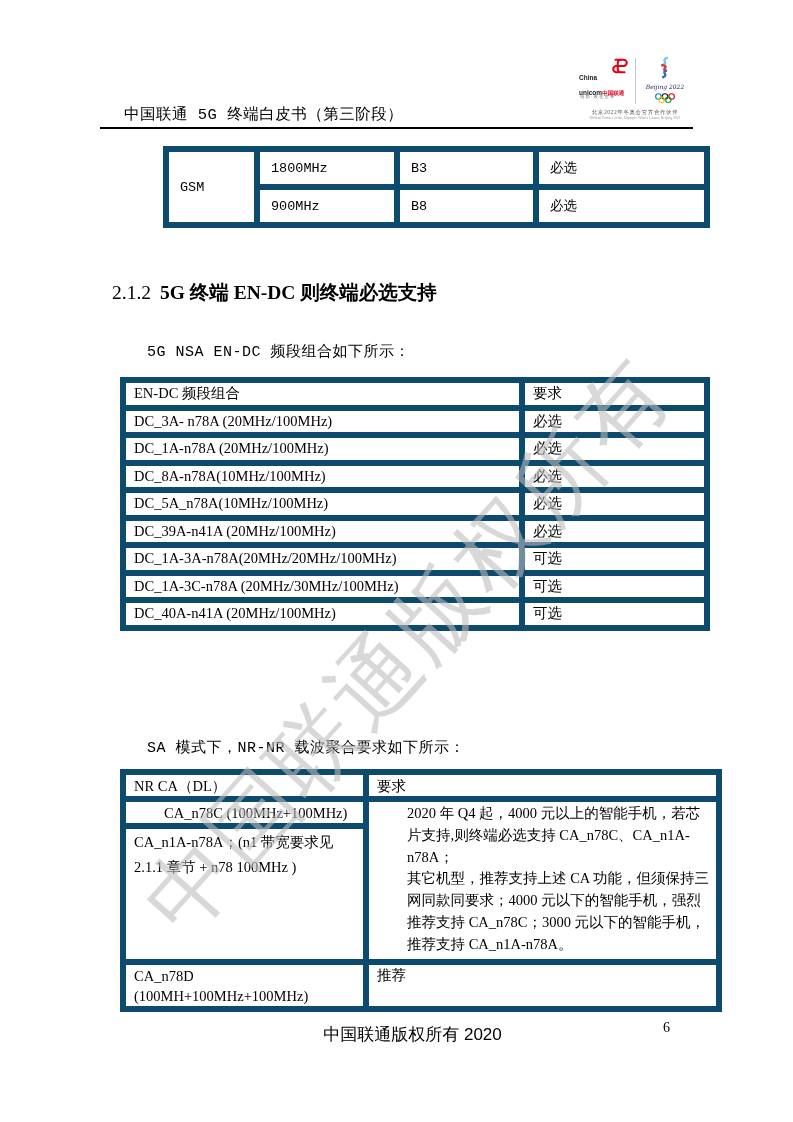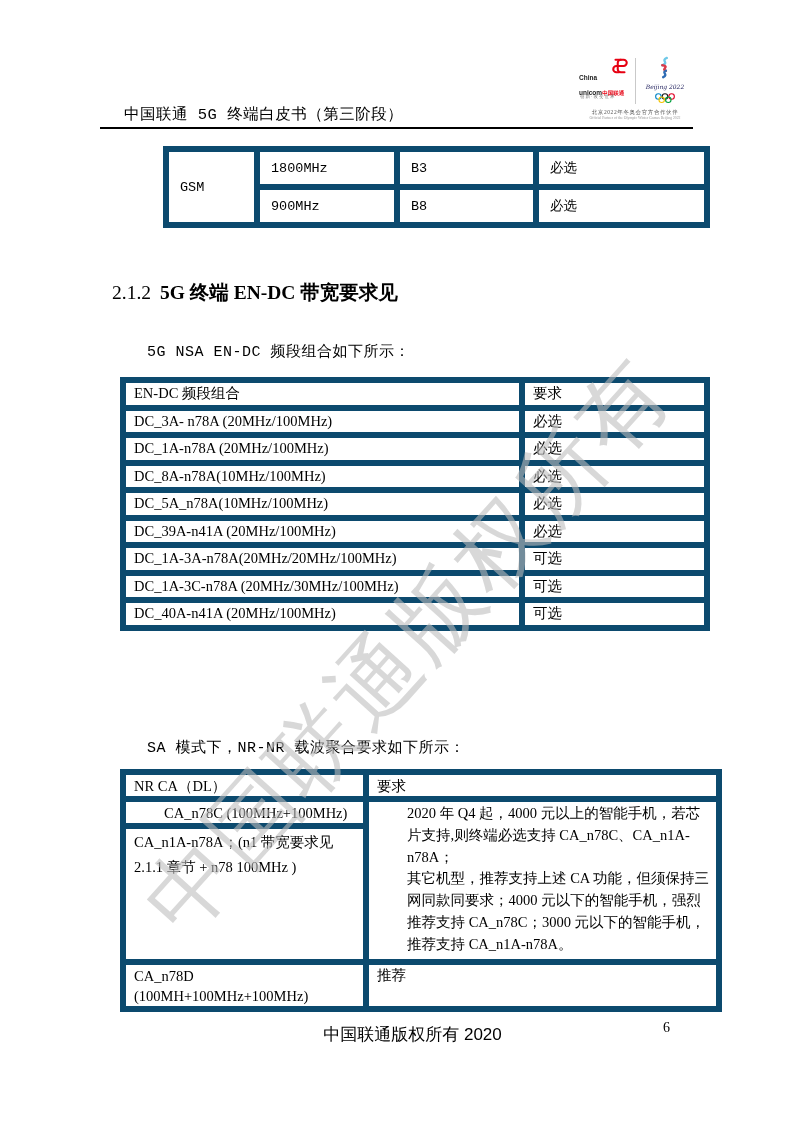--- a/index.html
+++ b/index.html
@@ -143,21 +143,21 @@
     </tr>
     <tr>
       <td class="c2">900MHz</td>
       <td class="c3">B8</td>
       <td class="c4">必选</td>
     </tr>
   </tbody>
     </table>
 
   <div class="sec-heading h212">
-    <span class="hnum">2.1.2</span><span class="htext">5G 终端 EN-DC 带宽要求见</span>
+    <span class="hnum">2.1.2</span><span class="htext">5G 终端 EN-DC 则终端必选支持</span>
   </div>
   <div class="intro-line i212">5G NSA EN-DC 频段组合如下所示：</div>
 
   <table class="endc-table">
     <tbody>
         <tr>
       <td class="c1">EN-DC 频段组合</td>
       <td class="c2">要求</td>
     </tr>
     <tr>

